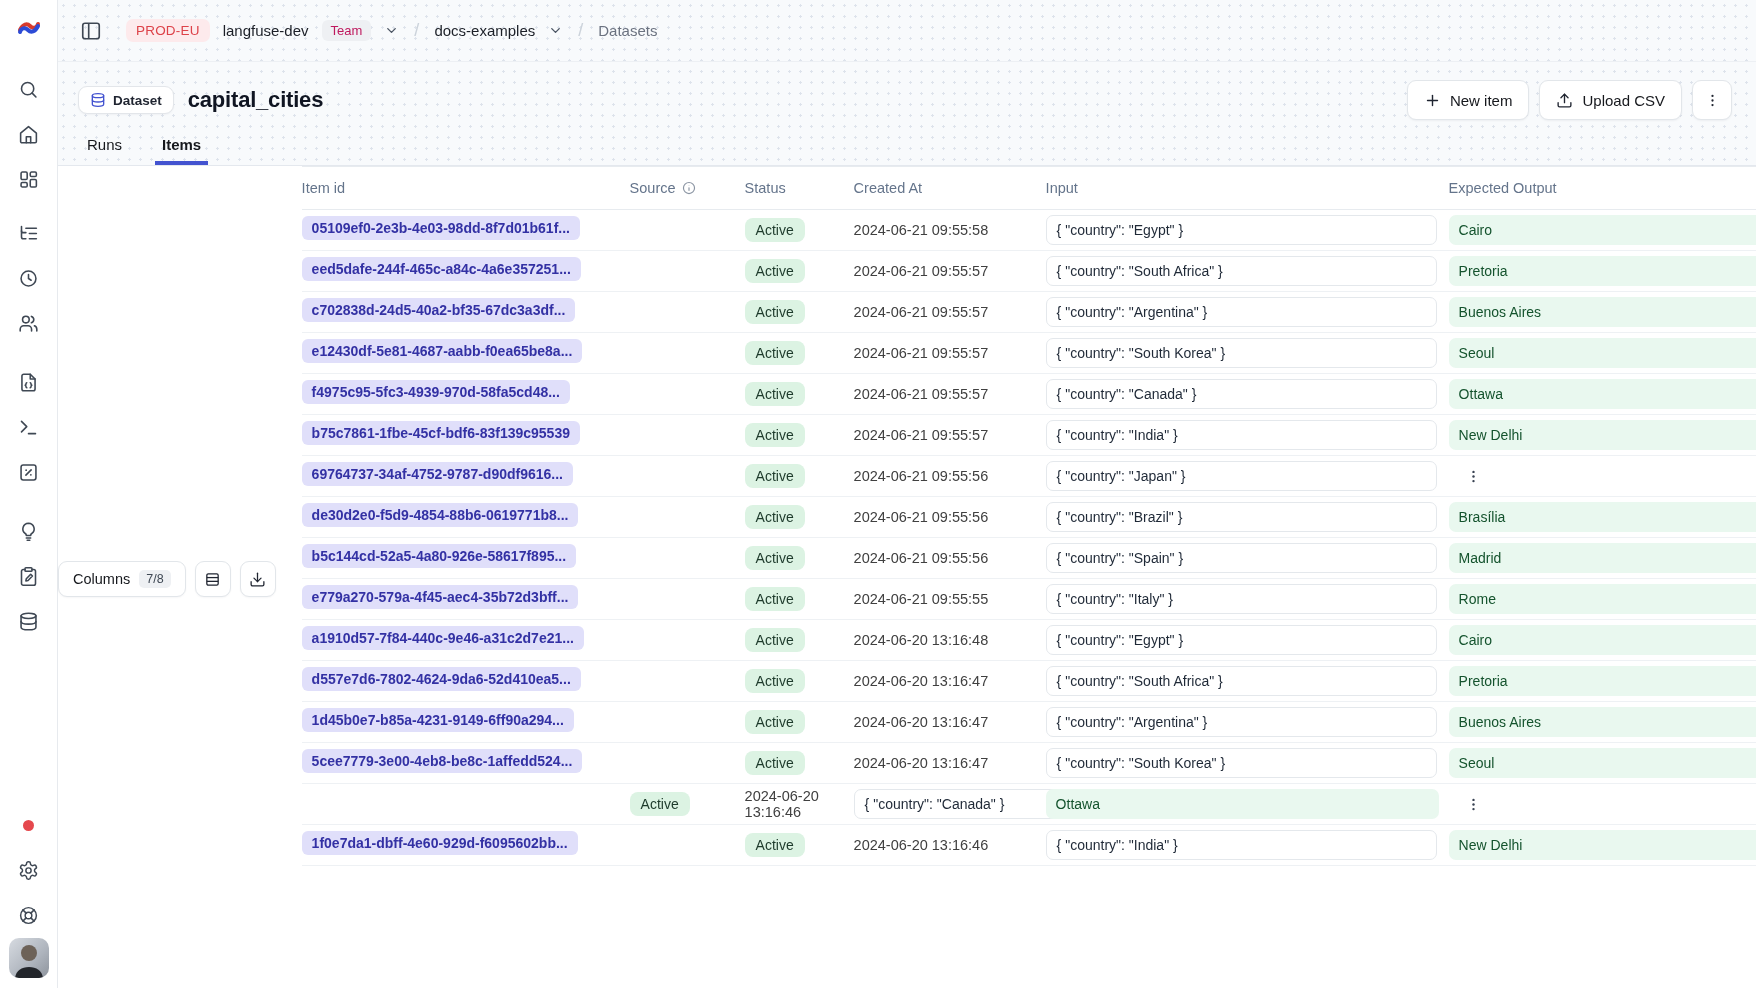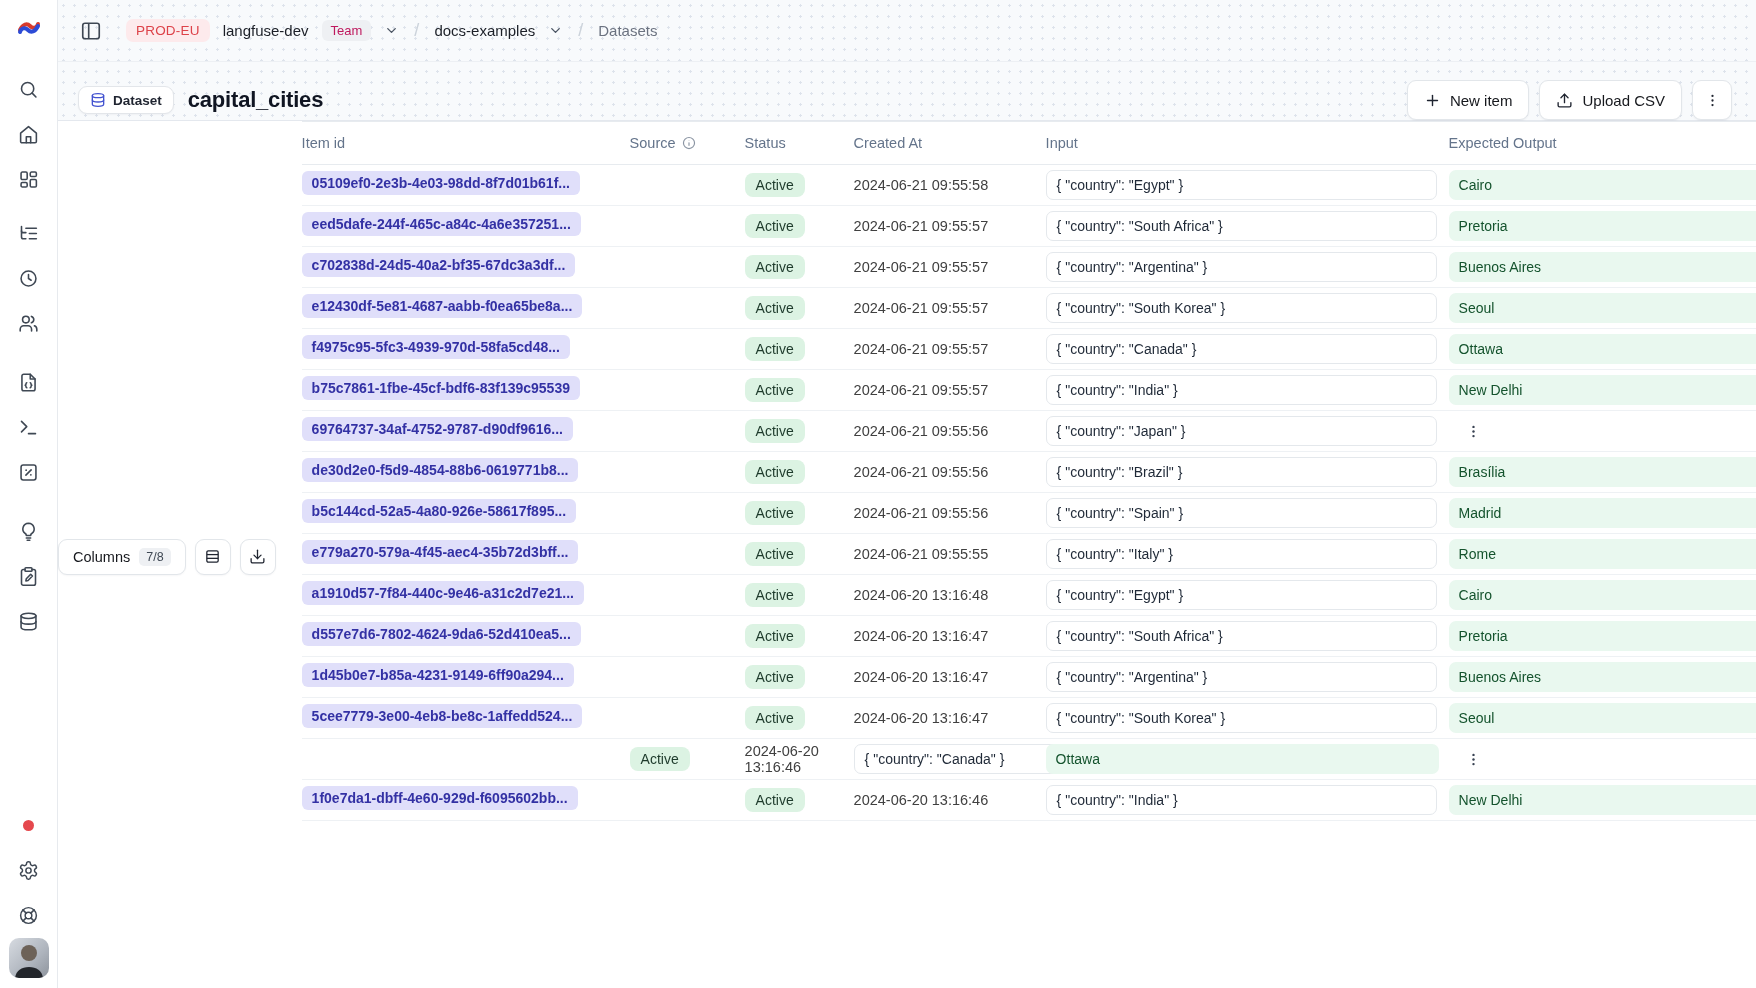--- a/index.html
+++ b/index.html
@@ -342,20 +342,24 @@
             </button>
             <button class="btn icon-only">
               <svg viewBox="0 0 24 24" fill="currentColor">
                   <circle cx="12" cy="5.5" r="1.6"></circle>
                   <circle cx="12" cy="12" r="1.6"></circle>
                   <circle cx="12" cy="18.5" r="1.6"></circle>
                 </svg>
             </button>
           </div>
         </div>
+        <div class="tabs">
+          <div class="tab">Runs</div>
+          <div class="tab active">Items</div>
+        </div>
       </div>
     </div>
 
     <div class="content">
 
       <div class="toolbar">
         <button class="btn-sm">
           <span>Columns</span>
           <span class="count-badge">7/8</span>
         </button>

